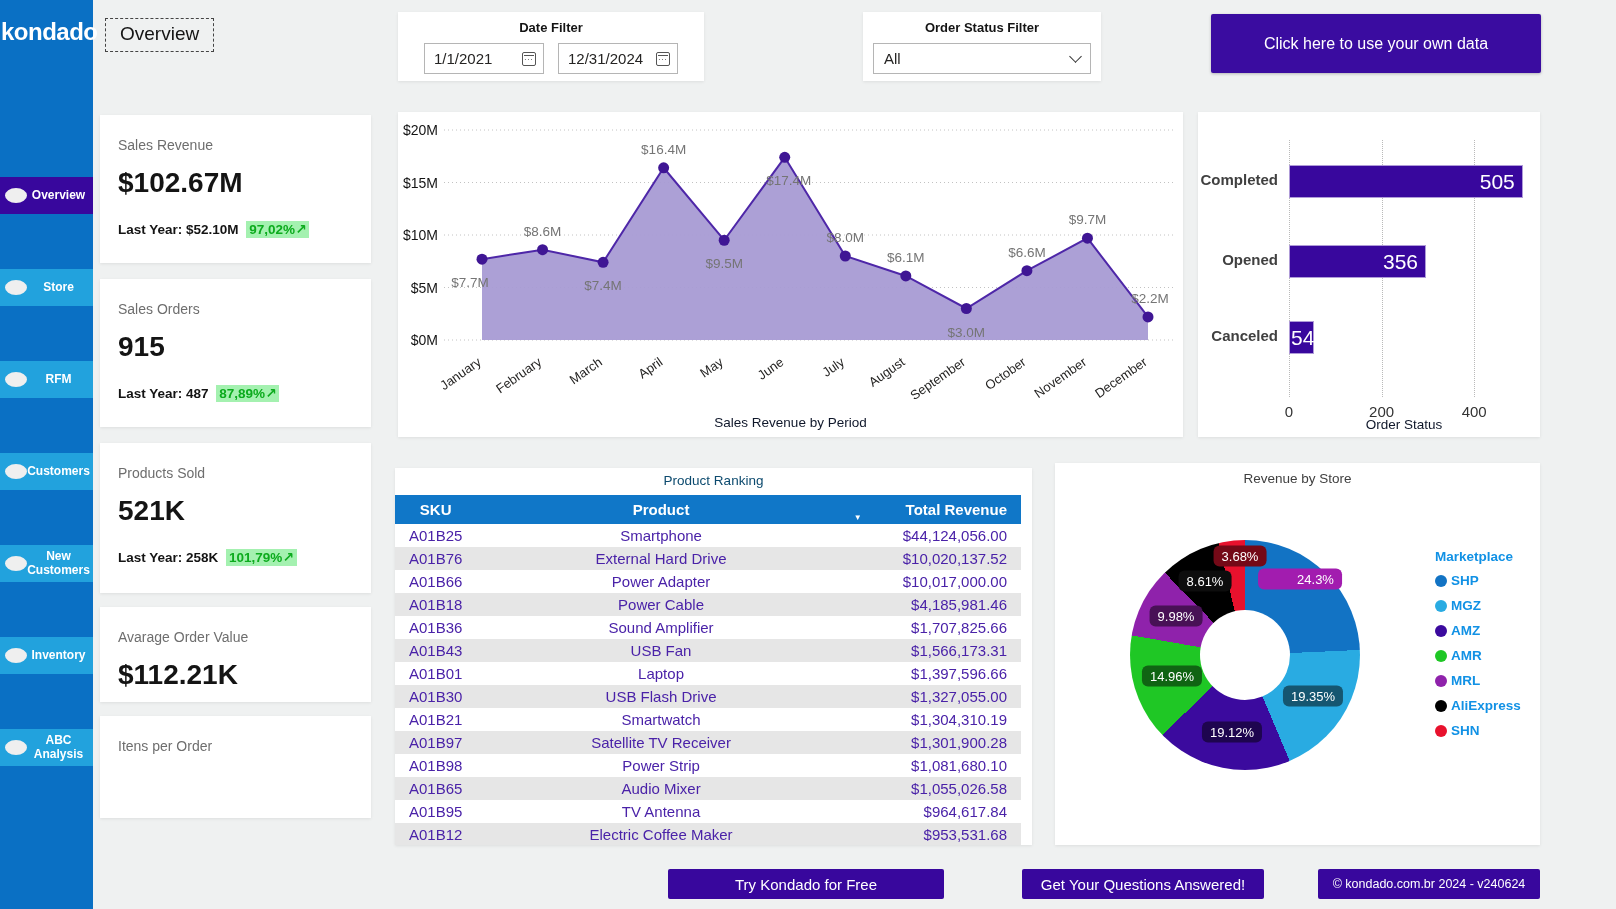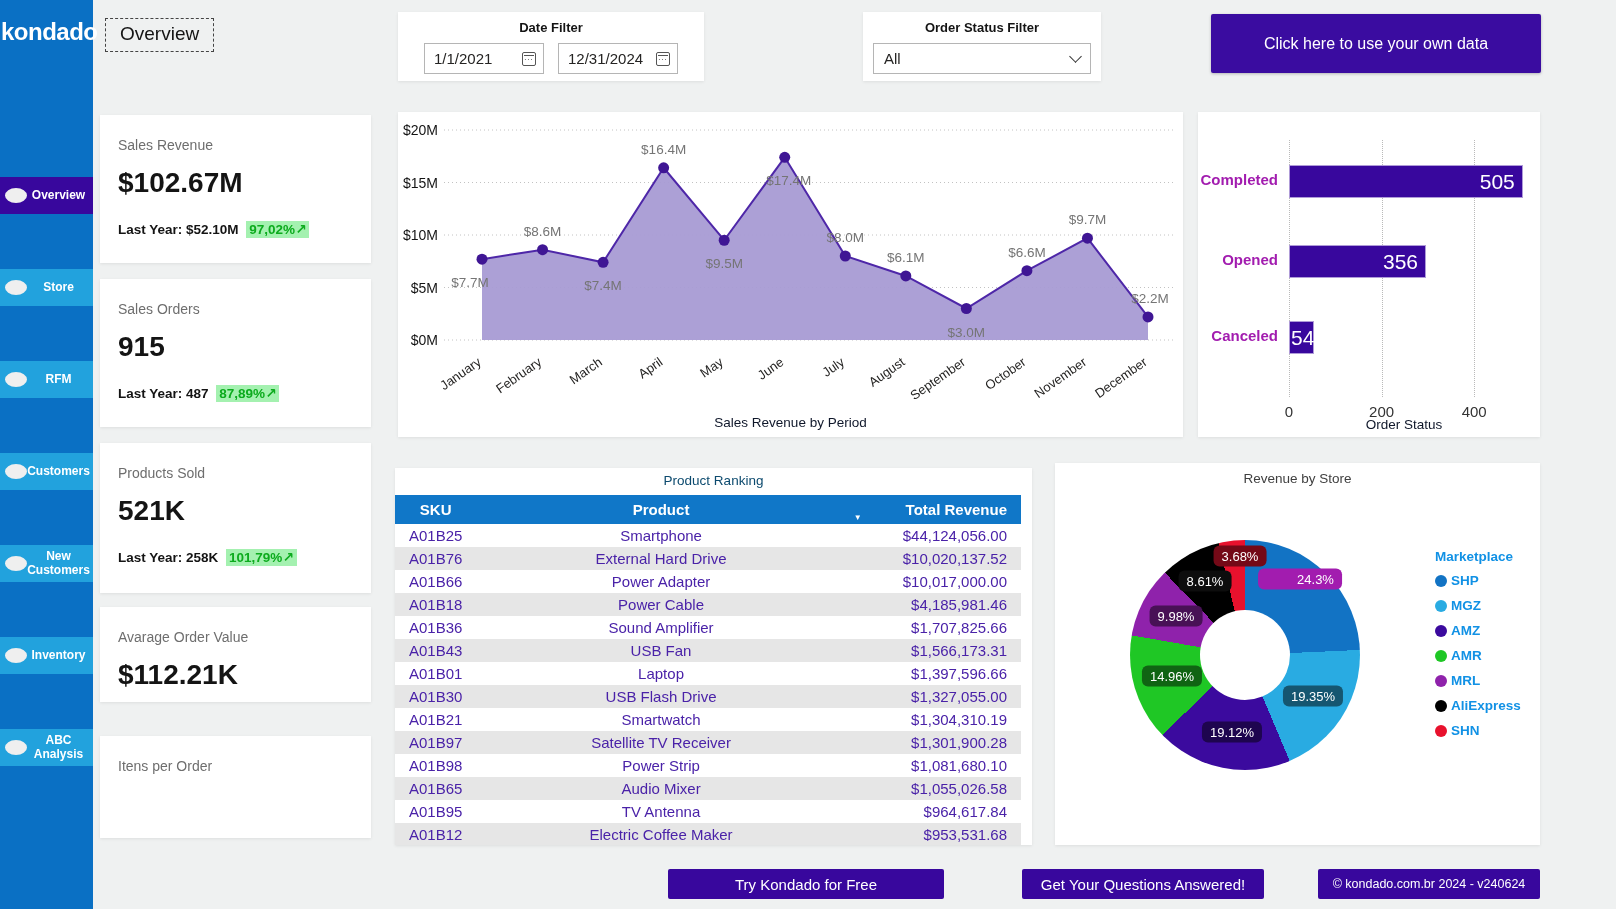--- a/index.html
+++ b/index.html
@@ -48,21 +48,21 @@
   
   .area-card { left:398px; top:112px; width:785px; height:325px; }
   .chart-footer-title { position:absolute; left:0; right:0; text-align:center; font-size:13.5px; color:#0f172a; }
   .area-card .chart-footer-title { bottom:7px; }
   svg text { font-family:"Liberation Sans","DejaVu Sans",sans-serif; }
 
   .bar-card { left:1198px; top:112px; width:342px; height:325px; }
   .bar-plot { position:absolute; left:91px; top:28px; width:250px; height:257px; }
   .bar-grid { position:absolute; top:0; bottom:0; border-left:1px dotted #b9b9b9; }
   .bar-row-label { position:absolute; right:262px; width:90px; text-align:right; font-size:15px; font-weight:700;
-                   color:#a21caf; }
+                   color:#404040; }
   .bar { position:absolute; left:91px; height:33px; background:#38079d; box-shadow:0 0 0 1px rgba(255,255,255,0.6) inset; }
   .bar-val { position:absolute; color:#fff; font-size:21px; top:50%; transform:translateY(-50%); }
   .bar-tick { position:absolute; top:291px; font-size:15px; color:#333; transform:translateX(-50%); }
   .bar-card .chart-footer-title { bottom:5px; left:70px; right:0; }
 
   
   .table-card { left:395px; top:468px; width:637px; height:377px; overflow:hidden; }
   .table-title { text-align:center; font-size:13.5px; color:#0c4a6e; padding-top:5px; }
   table.ranking { width:calc(100% - 11px); border-collapse:collapse; margin-top:7px; table-layout:fixed; }
   .ranking th { background:#1077c8; color:#fff; font-size:15px; font-weight:700; height:29px; position:relative; }
@@ -184,21 +184,21 @@
       <span class="kpi-last-text">Last Year: 258K </span><span class="kpi-delta"><span class="kpi-delta-text">101,79%</span><span class="kpi-arrow">↗</span></span>
     </div>
   </div>
 
   <div class="card kpi" style="top: 607px; height: 95px; position: absolute;">
     <div class="kpi-title">Avarage Order Value</div>
     <div class="kpi-value">$112.21K</div>
 
   </div>
 
-  <div class="card kpi" style="top: 716px; height: 102px; position: absolute; margin-top: 20px;">
+  <div class="card kpi" style="top: 716px; height: 102px; position: absolute;">
     <div class="kpi-title">Itens per Order</div>
 
   </div>
 </div>
 
 <div class="card area-card">
   <div id="area-chart"><svg width="785" height="300">
         <line x1="46" x2="778" y1="228" y2="228" stroke="#c2c2c2" stroke-dasharray="1 3"></line>
         <text x="40" y="233" text-anchor="end" font-size="14" fill="#141414">$0M</text>
         <line x1="46" x2="778" y1="175.5" y2="175.5" stroke="#c2c2c2" stroke-dasharray="1 3"></line>

